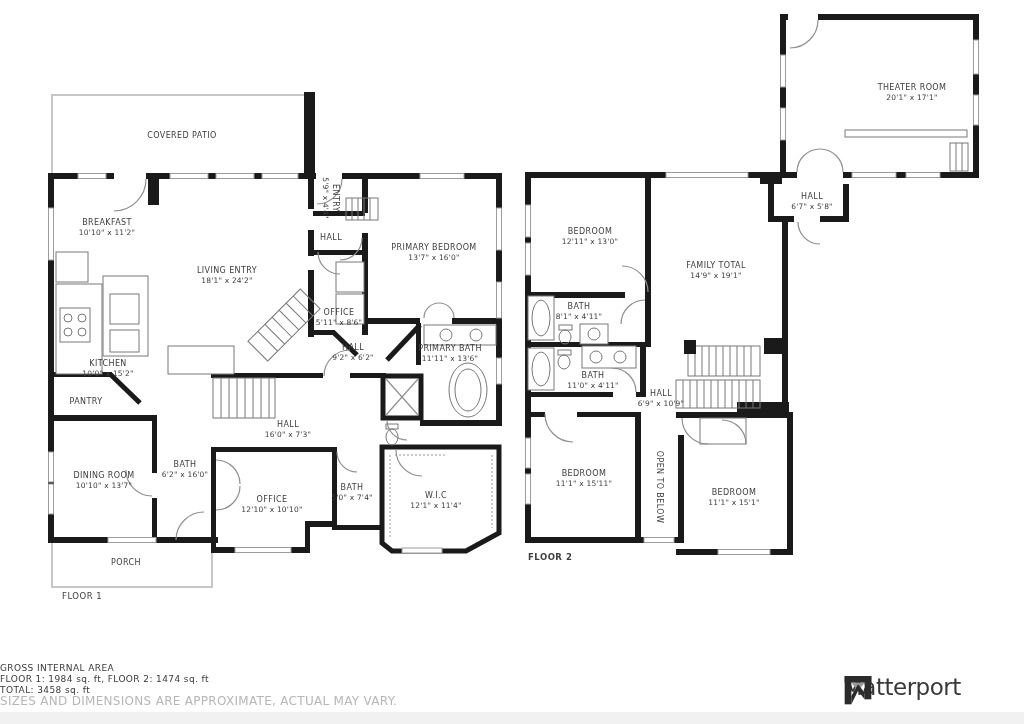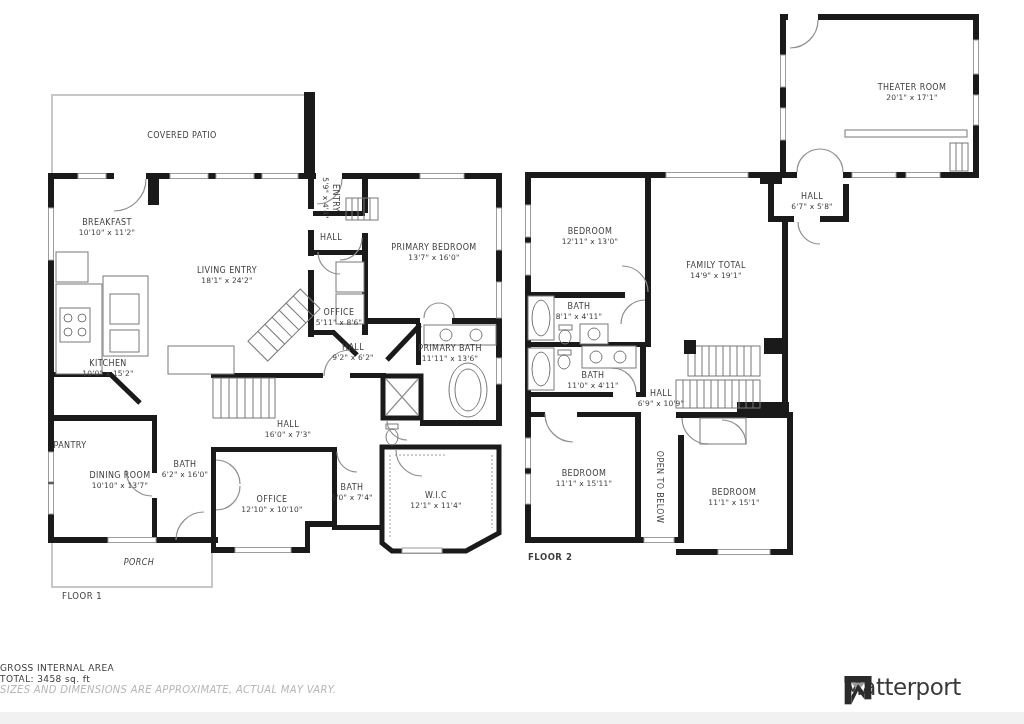--- a/index.html
+++ b/index.html
@@ -16,21 +16,21 @@
   .dash{fill:none;stroke:#9c9c9c;stroke-width:1;stroke-dasharray:2,2;}
   .diag{stroke:#1a1a1a;stroke-width:5;}
   .xline{stroke:#8f8f8f;stroke-width:1.2;}
   .lbl{position:absolute;transform:translate(-50%,-50%);text-align:center;color:#3d3d3d;
        font-size:8px;letter-spacing:.4px;line-height:1.3;white-space:nowrap;}
   .lbl .dims{font-size:7.5px;letter-spacing:.2px;}
   .lbl.rot{transform:translate(-50%,-50%) rotate(90deg);}
   .floor-tag{position:absolute;color:#3d3d3d;font-size:8.5px;letter-spacing:.5px;white-space:nowrap;}
   .footer{position:absolute;left:0;top:663px;width:1024px;text-align:left;color:#3a3a3a;}
   .footer .l1{font-size:9px;letter-spacing:.4px;line-height:11px;}
-  .footer .l4{font-size:10px;letter-spacing:.3px;line-height:10px;color:#b6b6b6;font-style:italic;}
+  .footer .l4{font-size:12px;letter-spacing:.3px;line-height:10px;color:#b6b6b6;}
   .brand{position:absolute;left:843px;top:674px;display:flex;align-items:center;gap:8px;}
   .brand .word{font-size:23px;font-weight:400;color:#383838;letter-spacing:-.5px;}
   .band{position:absolute;left:0;top:712px;width:1024px;height:12px;background:#f1f1f1;}
 </style>
 </head>
 <body>
 
 <div class="canvas">
 
   <svg width="1024" height="724" viewBox="0 0 1024 724">
@@ -295,56 +295,56 @@
     <div class="dims">13'7" x 16'0"</div>
   </div>
   <div class="lbl" style="left:339px;top:318px;">
     <div>OFFICE</div>
     <div class="dims">5'11" x 8'6"</div>
   </div>
   <div class="lbl" style="left:108px;top:369px;">
     <div>KITCHEN</div>
     <div class="dims">10'0" x 15'2"</div>
   </div>
-  <div class="lbl" style="left:70px;top:402px;margin-top:44px;">
+  <div class="lbl" style="left:86px;top:402px;">
     <span>PANTRY</span>
   </div>
   <div class="lbl" style="left:353px;top:353px;">
     <div>HALL</div>
     <div class="dims">9'2" x 6'2"</div>
   </div>
   <div class="lbl" style="left:450px;top:354px;">
     <div>PRIMARY BATH</div>
     <div class="dims">11'11" x 13'6"</div>
   </div>
   <div class="lbl" style="left:288px;top:430px;">
     <div>HALL</div>
     <div class="dims">16'0" x 7'3"</div>
   </div>
-  <div class="lbl" style="left:120px;top:481px;">
+  <div class="lbl" style="left:104px;top:481px;">
     <div>DINING ROOM</div>
     <div class="dims">10'10" x 13'7"</div>
   </div>
   <div class="lbl" style="left:185px;top:470px;">
     <div>BATH</div>
     <div class="dims">6'2" x 16'0"</div>
   </div>
   <div class="lbl" style="left:272px;top:505px;">
     <div>OFFICE</div>
     <div class="dims">12'10" x 10'10"</div>
   </div>
   <div class="lbl" style="left:352px;top:493px;">
     <div>BATH</div>
     <div class="dims">5'0" x 7'4"</div>
   </div>
   <div class="lbl" style="left:436px;top:501px;">
     <div>W.I.C</div>
     <div class="dims">12'1" x 11'4"</div>
   </div>
-  <div class="lbl" style="left:139px;top:563px;font-style:italic;">
+  <div class="lbl" style="left:126px;top:563px;">
     <span>PORCH</span>
   </div>
   <div class="floor-tag" style="left:52px;top:591px;padding-left:10px;">FLOOR 1</div>
 
   <div class="lbl" style="left:880px;top:93px;margin-left:32px;">
     <div>THEATER ROOM</div>
     <div class="dims">20'1" x 17'1"</div>
   </div>
   <div class="lbl" style="left:812px;top:202px;">
     <div>HALL</div>
@@ -378,20 +378,21 @@
     <div>BEDROOM</div>
     <div class="dims">11'1" x 15'1"</div>
   </div>
   <div class="lbl rot" style="left:659px;top:487px;">
     <span>OPEN TO BELOW</span>
   </div>
   <div class="floor-tag" style="left:528px;top:552px;font-weight:bold;">FLOOR 2</div>
 
   <div class="footer">
     <div class="l1">GROSS INTERNAL AREA</div>
+    <div class="l1">FLOOR 1: 1984 sq. ft, FLOOR 2: 1474 sq. ft</div>
     <div class="l1">TOTAL: 3458 sq. ft</div>
     <div class="l4">SIZES AND DIMENSIONS ARE APPROXIMATE, ACTUAL MAY VARY.</div>
   </div>
 
   <div class="brand">
     <svg width="30" height="34" viewBox="0 0 36 40">
       <rect x="2" y="2" width="32" height="8" fill="#2b2b2b"></rect>
       <rect x="2" y="2" width="8" height="34" fill="#2b2b2b"></rect>
       <rect x="26" y="2" width="8" height="28" fill="#2b2b2b"></rect>
       <polygon points="10,10 26,10 18,20" fill="#9a9a9a"></polygon>

